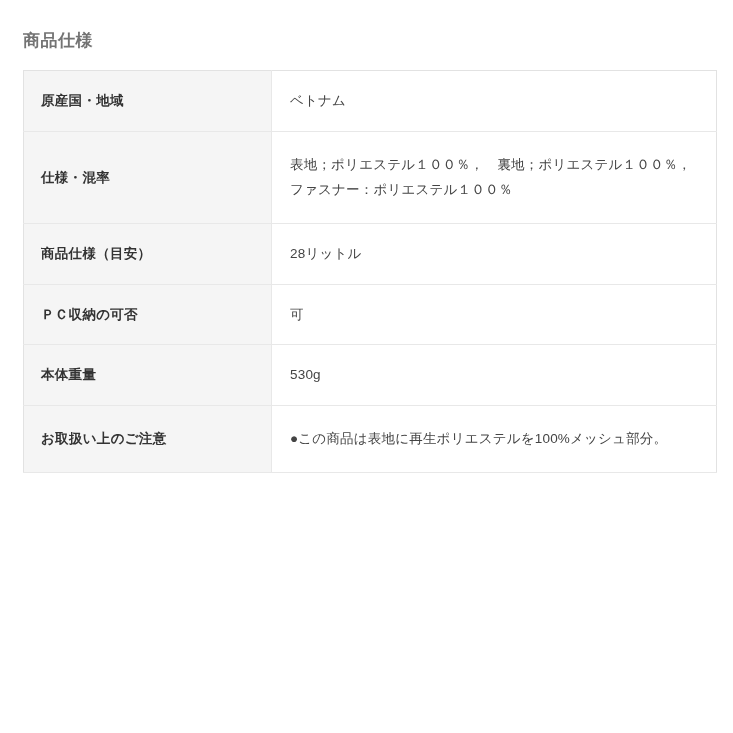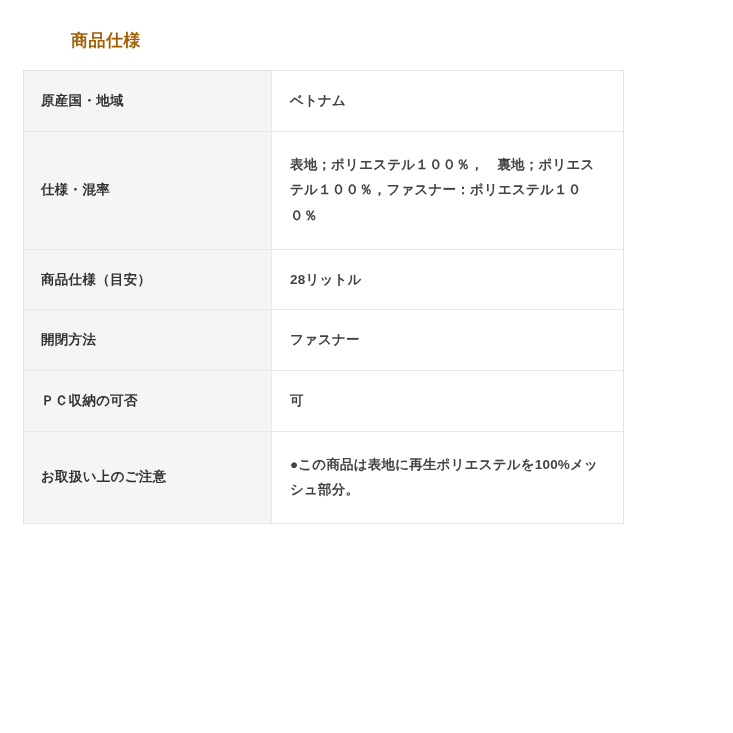--- a/index.html
+++ b/index.html
@@ -17,29 +17,28 @@
   .page {
     width: 733px;
     height: 733px;
     box-sizing: border-box;
     padding: 0 23px;
     position: relative;
   }
   .page-title {
     font-size: 17px;
     font-weight: bold;
-    color: #a16207;
+    color: #737373;
     letter-spacing: 0.5px;
     padding-top: 30px;
     padding-bottom: 18px;
     line-height: 1.3;
-    margin-left: 48px;
   }
   .spec-table {
-    width: 601px;
+    width: 694px;
     border-collapse: collapse;
     border: 1px solid #e2e2e2;
     table-layout: fixed;
   }
   .spec-table tr {
     border-bottom: 1px solid #e8e8e8;
   }
   .spec-table th {
     width: 213px;
     background: #f5f5f5;
@@ -55,21 +54,20 @@
   }
   .spec-table td {
     background: #ffffff;
     font-size: 13.5px;
     color: #444444;
     padding: 17px 18px;
     vertical-align: middle;
     line-height: 1.9;
     letter-spacing: 0.2px;
     word-break: break-all;
-    font-weight: bold;
   }
   .spec-table tr.tall th,
   .spec-table tr.tall td {
     padding-top: 20px;
     padding-bottom: 20px;
   }
 </style>
 </head>
 <body>
 
@@ -83,26 +81,26 @@
       </tr>
       <tr class="tall">
         <th>仕様・混率</th>
         <td>表地；ポリエステル１００％，　裏地；ポリエステル１００％，ファスナー：ポリエステル１００％</td>
       </tr>
       <tr>
         <th>商品仕様（目安）</th>
         <td>28リットル</td>
       </tr>
       <tr>
-        <th>開閉方法</th>
-        <td>ファスナー</td>
+        <th>ＰＣ収納の可否</th>
+        <td>可</td>
       </tr>
       <tr>
-        <th>ＰＣ収納の可否</th>
-        <td>可</td>
+        <th>本体重量</th>
+        <td>530g</td>
       </tr>
       <tr class="tall">
         <th>お取扱い上のご注意</th>
         <td>●この商品は表地に再生ポリエステルを100%メッシュ部分。</td>
       </tr>
     </tbody>
   </table>
 </div>
 
 </body></html>

